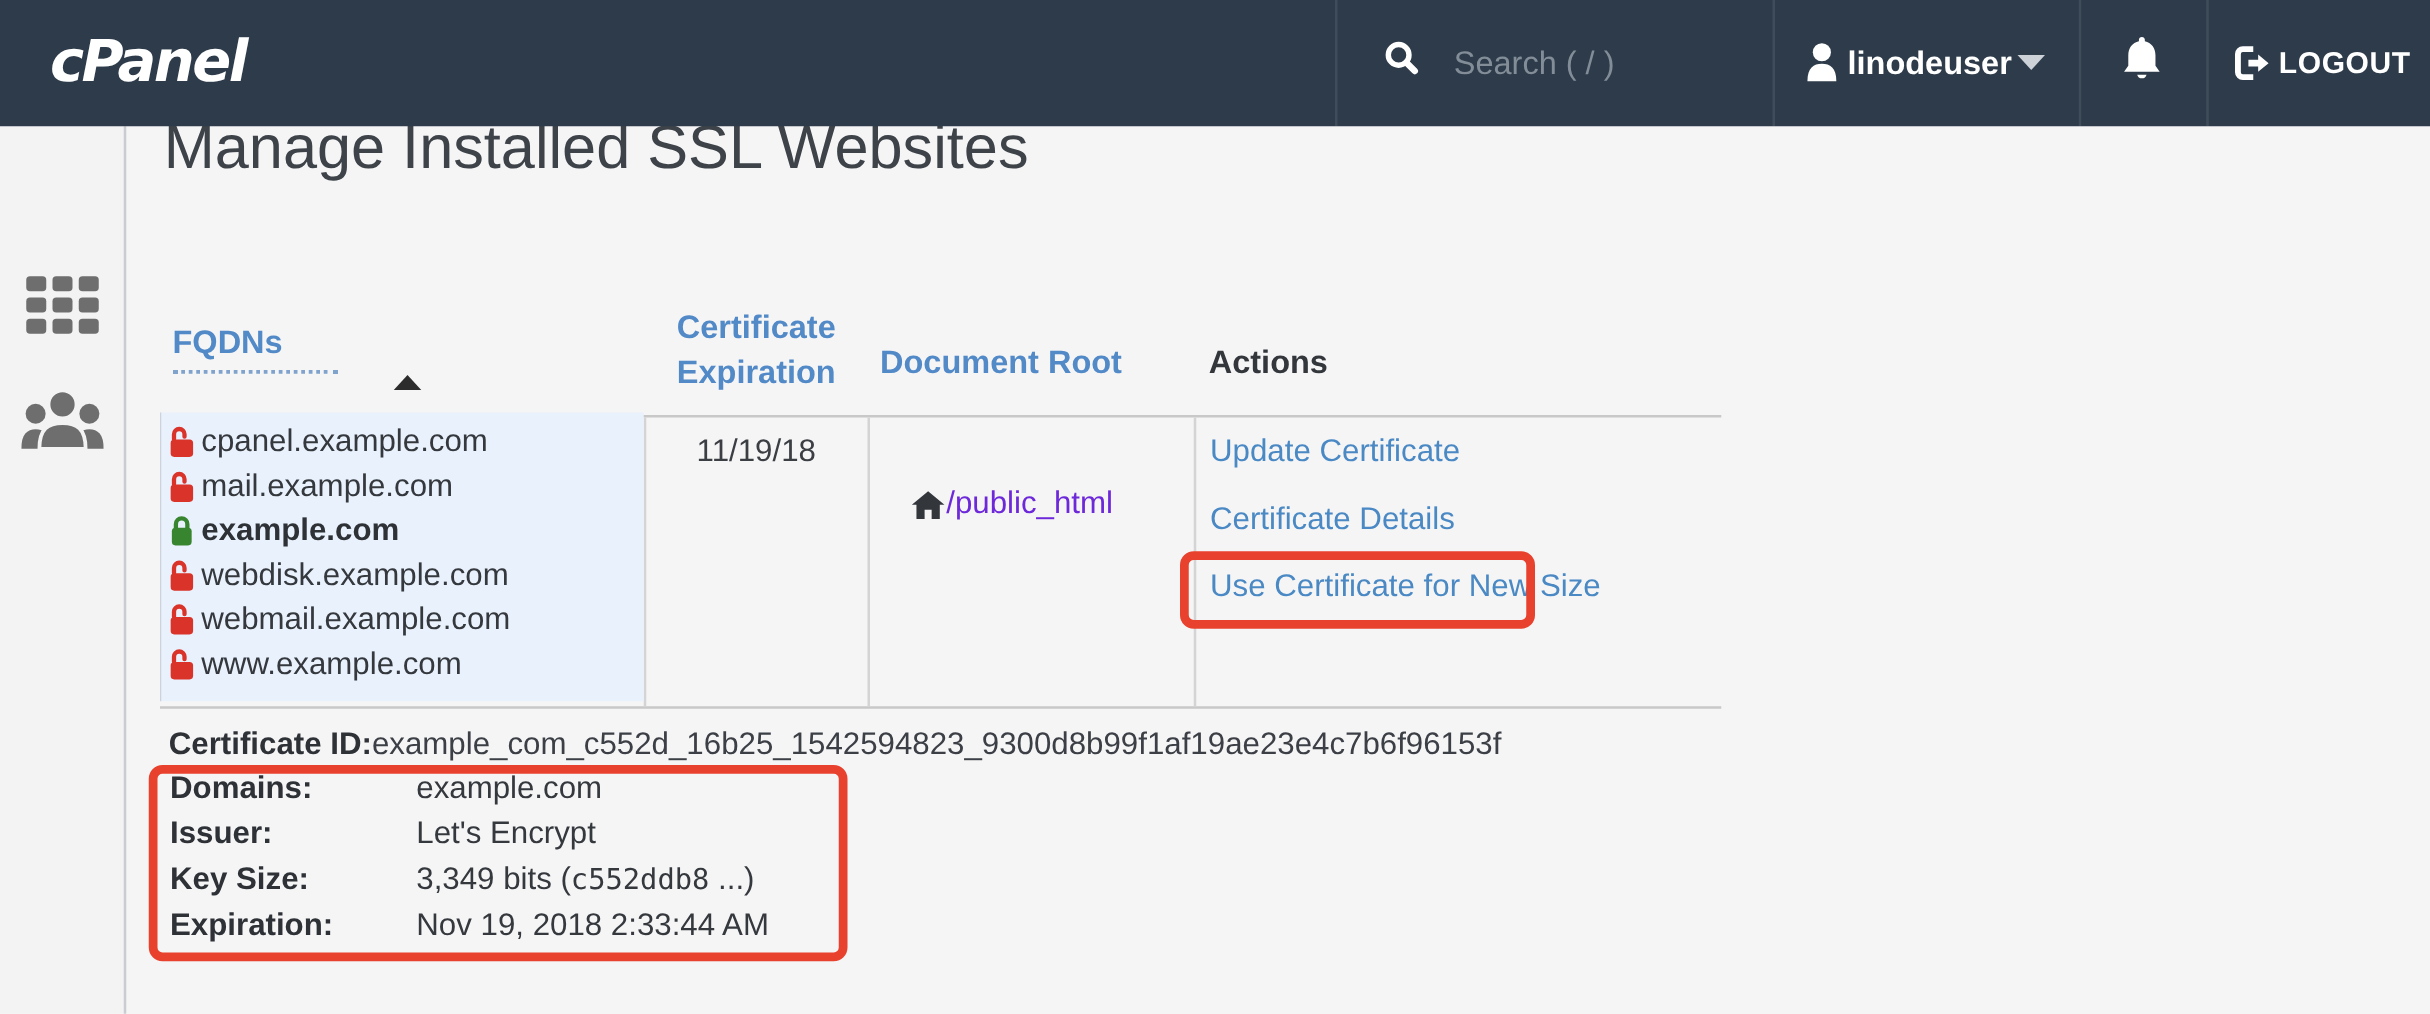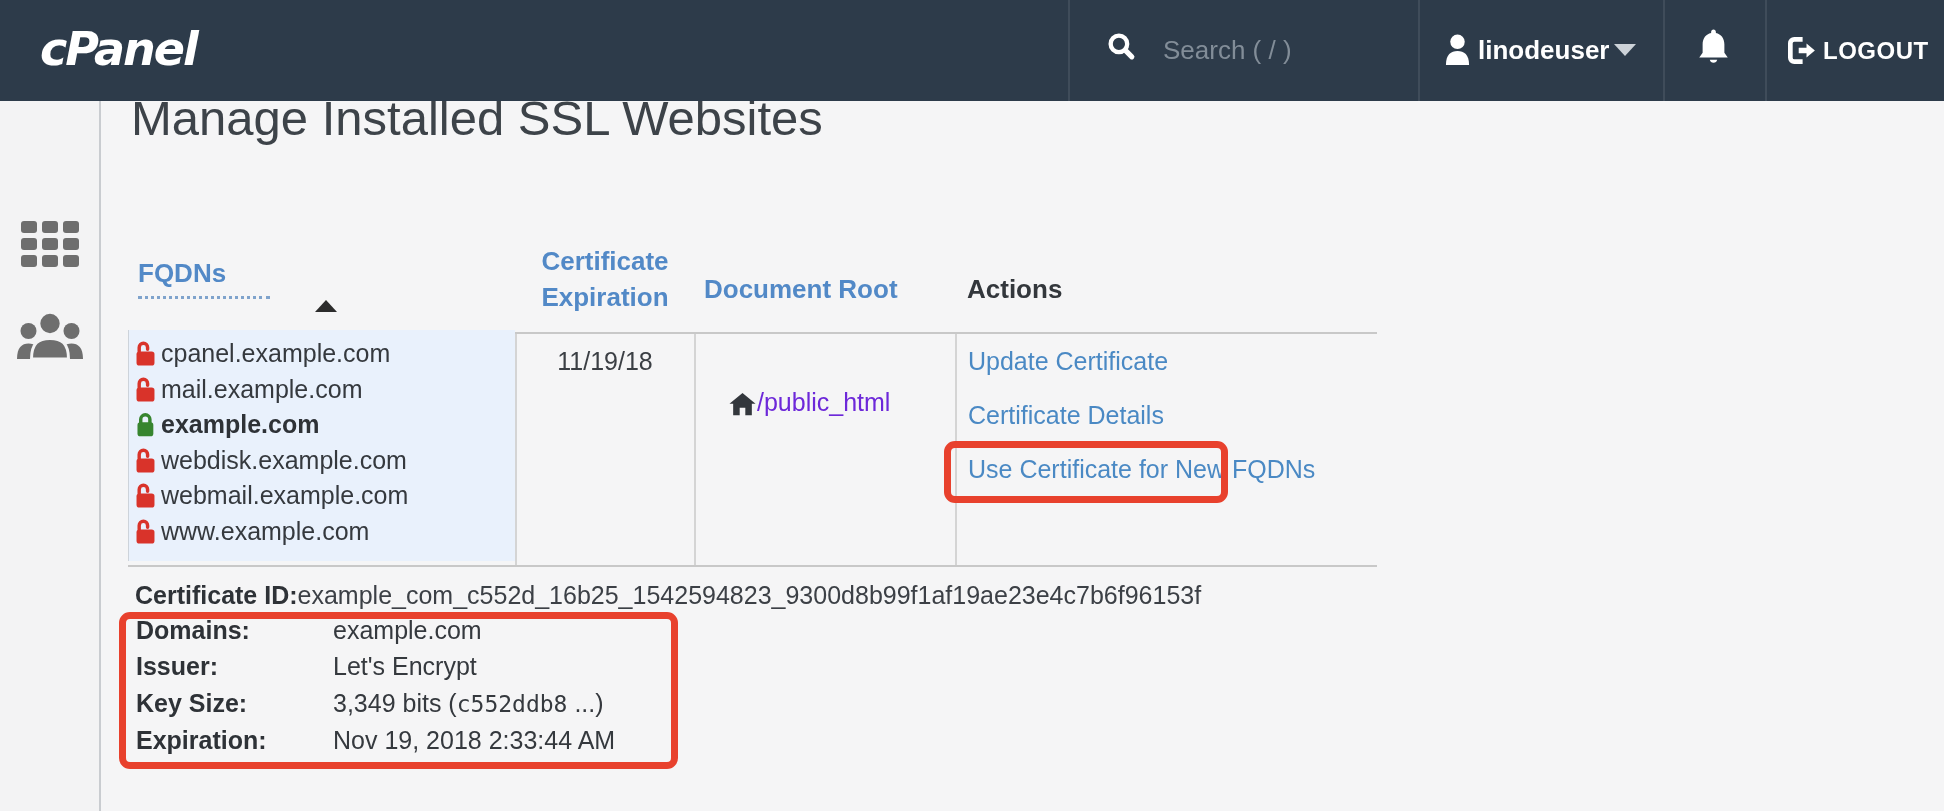--- a/index.html
+++ b/index.html
@@ -213,21 +213,21 @@
 <div class="docroot">
   <svg width="27" height="24" viewBox="0 0 24 21">
     <path d="M12 0.8 L0.4 10.3 H3.7 V20.5 H9.5 V13.8 H14.5 V20.5 H20.3 V10.3 H23.6 Z" fill="#33373c"></path>
   </svg>
   <span>/public_html</span>
 </div>
 
 <div class="actions-list">
     <a class="action-link">Update Certificate</a>
     <a class="action-link">Certificate Details</a>
-    <a class="action-link">Use Certificate for New FQDNs</a>
+    <a class="action-link">Use Certificate for New Size</a>
   </div>
 
 <div class="certid-line">
   <span class="certid-label">Certificate ID:</span><span>example_com_c552d_16b25_1542594823_9300d8b99f1af19ae23e4c7b6f96153f</span>
 </div>
 
 <div class="details-rows">
     <div class="detail-row">
       <span class="detail-label">Domains:</span>
       <span class="detail-value"><span>example.com</span></span>

